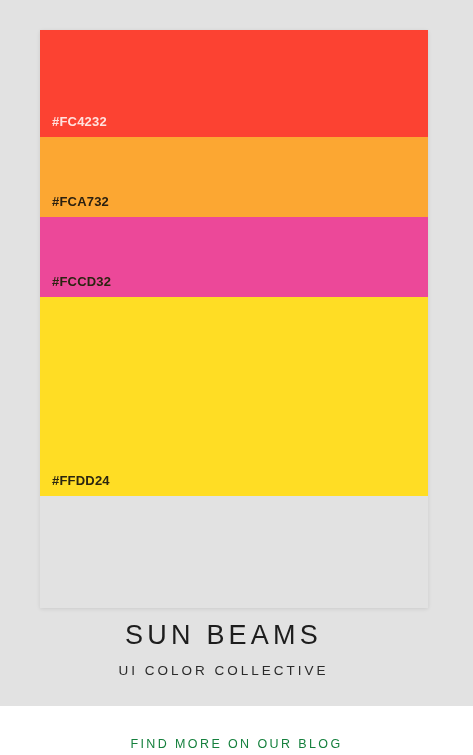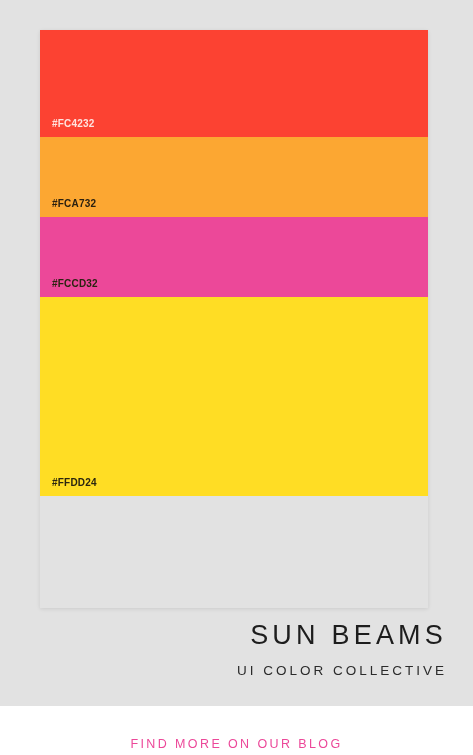--- a/index.html
+++ b/index.html
@@ -38,34 +38,34 @@
 
   .swatch {
     position: relative;
     width: 100%;
   }
 
   .swatch-label {
     position: absolute;
     left: 12px;
     bottom: 8px;
-    font-size: 10px;
+    font-size: 13px;
     font-weight: 700;
     letter-spacing: 0.2px;
     font-family: "Liberation Sans", sans-serif;
     white-space: nowrap;
   }
 
   
   #title-block {
     position: absolute;
     left: 0;
     top: 618px;
     width: 447px;
-    text-align: right;
+    text-align: center;
   }
 
   #palette-title {
     font-size: 27px;
     font-weight: 400;
     letter-spacing: 4.2px;
     color: #1d1d1d;
     font-family: "Liberation Sans", sans-serif;
     line-height: 34px;
   }
@@ -129,14 +129,14 @@
   </div>
 
   <div id="title-block">
     <div id="palette-title" style="color: rgb(29, 29, 29);">SUN BEAMS</div>
     <div id="palette-subtitle">UI COLOR COLLECTIVE</div>
   </div>
 
 </div>
 
 <div id="footer" style="background: rgb(255, 255, 255);">
-  <a id="footer-link" href="#" style="color: #ec4899; margin-top: 26px;">FIND MORE ON OUR BLOG</a>
+  <a id="footer-link" href="#" style="color: #15803d; margin-top: 26px;">FIND MORE ON OUR BLOG</a>
 </div>
 
 </body></html>

